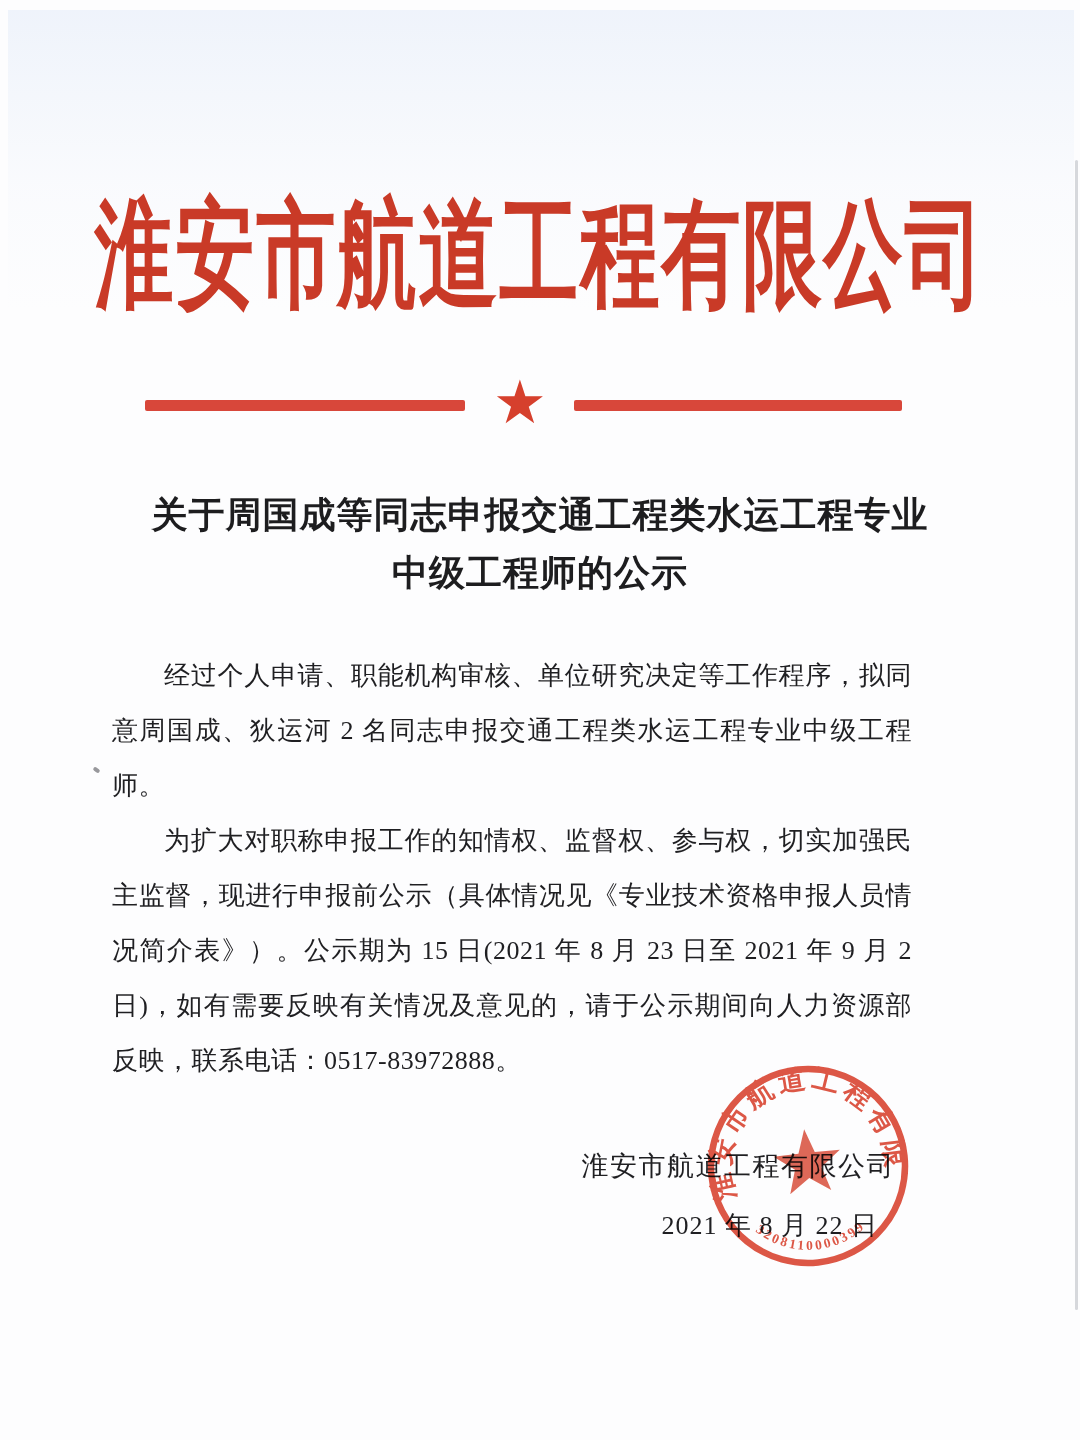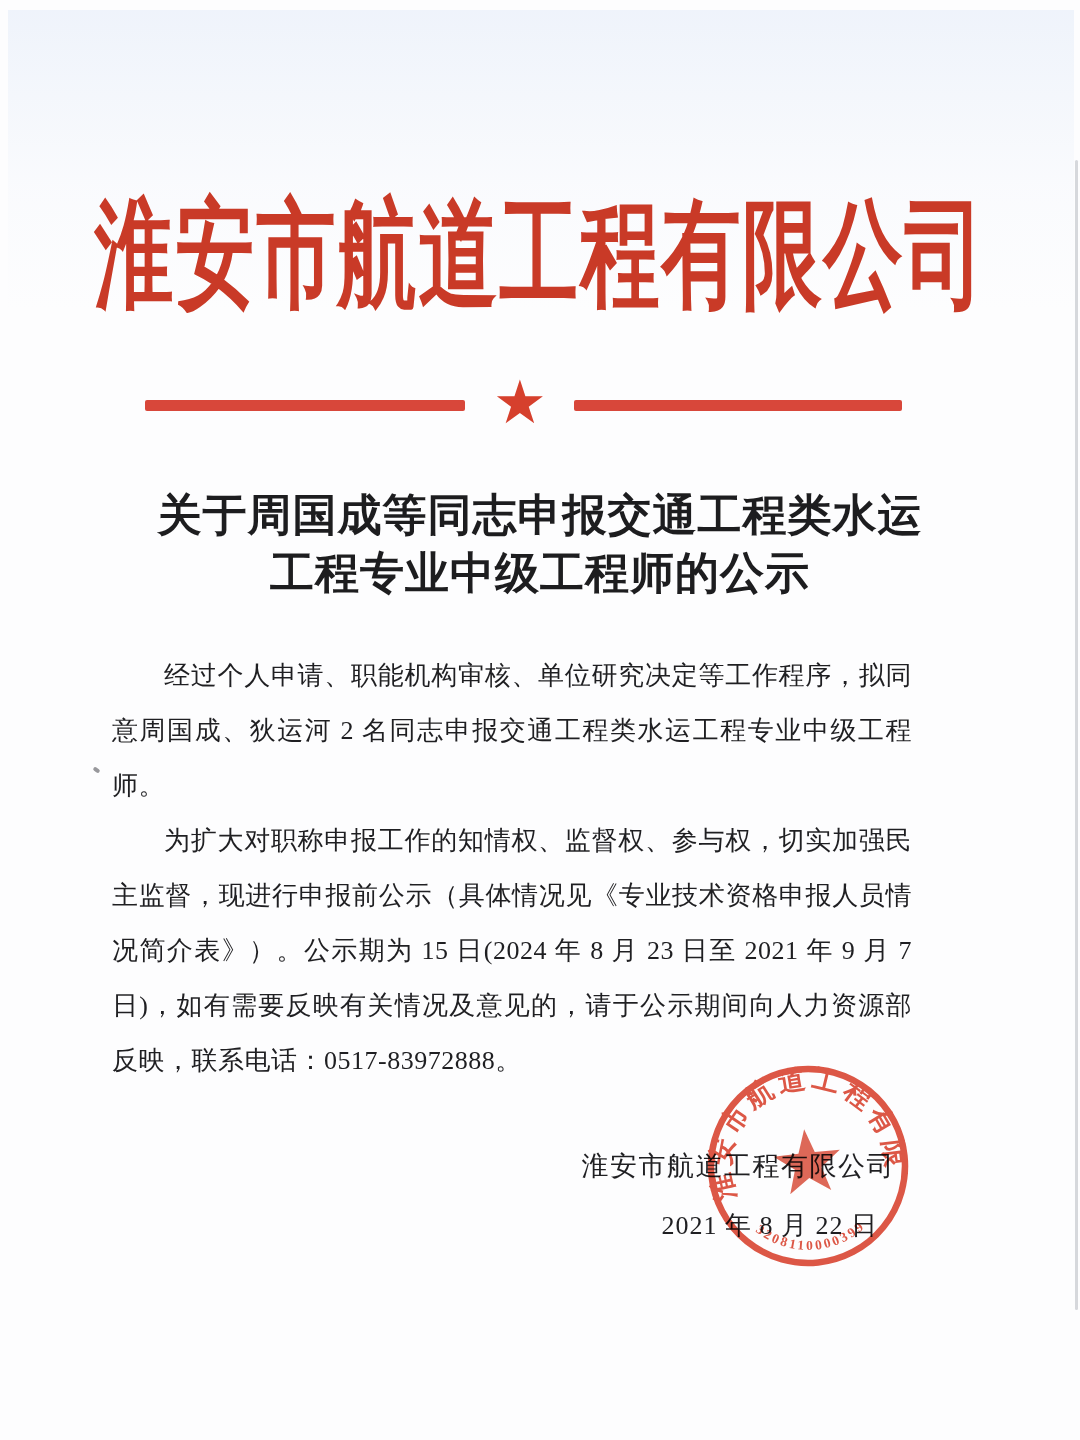--- a/index.html
+++ b/index.html
@@ -74,21 +74,21 @@
   }
   
   .notice-title {
     position: absolute;
     left: 150px; top: 486px;
     width: 780px;
     margin: 0;
     text-align: center;
     font-family: "Liberation Sans", "DejaVu Sans", sans-serif;
     font-weight: 700;
-    font-size: 44px;
+    font-size: 36px;
     line-height: 58px;
     letter-spacing: 1px;
     color: #1d1d1f;
   }
   
   .notice-body {
     position: absolute;
     left: 112px; top: 648px;
     width: 800px;
     font-size: 26px;
@@ -154,21 +154,21 @@
   <h1 class="letterhead">淮安市航道工程有限公司</h1>
 
   <div class="divider-bar left"></div>
   <span class="divider-star">★</span>
   <div class="divider-bar right"></div>
 
   <h2 class="notice-title">关于周国成等同志申报交通工程类水运工程专业中级工程师的公示</h2>
 
   <div class="notice-body">
     <p>经过个人申请、职能机构审核、单位研究决定等工作程序，拟同意周国成、狄运河 2 名同志申报交通工程类水运工程专业中级工程师。</p>
-    <p>为扩大对职称申报工作的知情权、监督权、参与权，切实加强民主监督，现进行申报前公示（具体情况见《专业技术资格申报人员情况简介表》）。公示期为 15 日(2024 年 8 月 23 日至 2021 年 9 月 7 日)，如有需要反映有关情况及意见的，请于公示期间向人力资源部反映，联系电话：0517-83972888。</p>
+    <p>为扩大对职称申报工作的知情权、监督权、参与权，切实加强民主监督，现进行申报前公示（具体情况见《专业技术资格申报人员情况简介表》）。公示期为 15 日(2021 年 8 月 23 日至 2021 年 9 月 2 日)，如有需要反映有关情况及意见的，请于公示期间向人力资源部反映，联系电话：0517-83972888。</p>
   </div>
 
   <div class="sig-company">淮安市航道工程有限公司</div>
 
   <div class="sig-date">2021 年 8 月 22 日</div>
 
   <svg class="stamp" width="210" height="210" viewBox="0 0 210 210" aria-hidden="true">
     <circle cx="105" cy="105" r="97" fill="none" stroke="#dc4936" stroke-width="6.5"></circle>
     <defs>
       <path id="sealArcTop" d="M 31.7 131.7 A 78 78 0 1 1 178.3 131.7" fill="none"></path>

